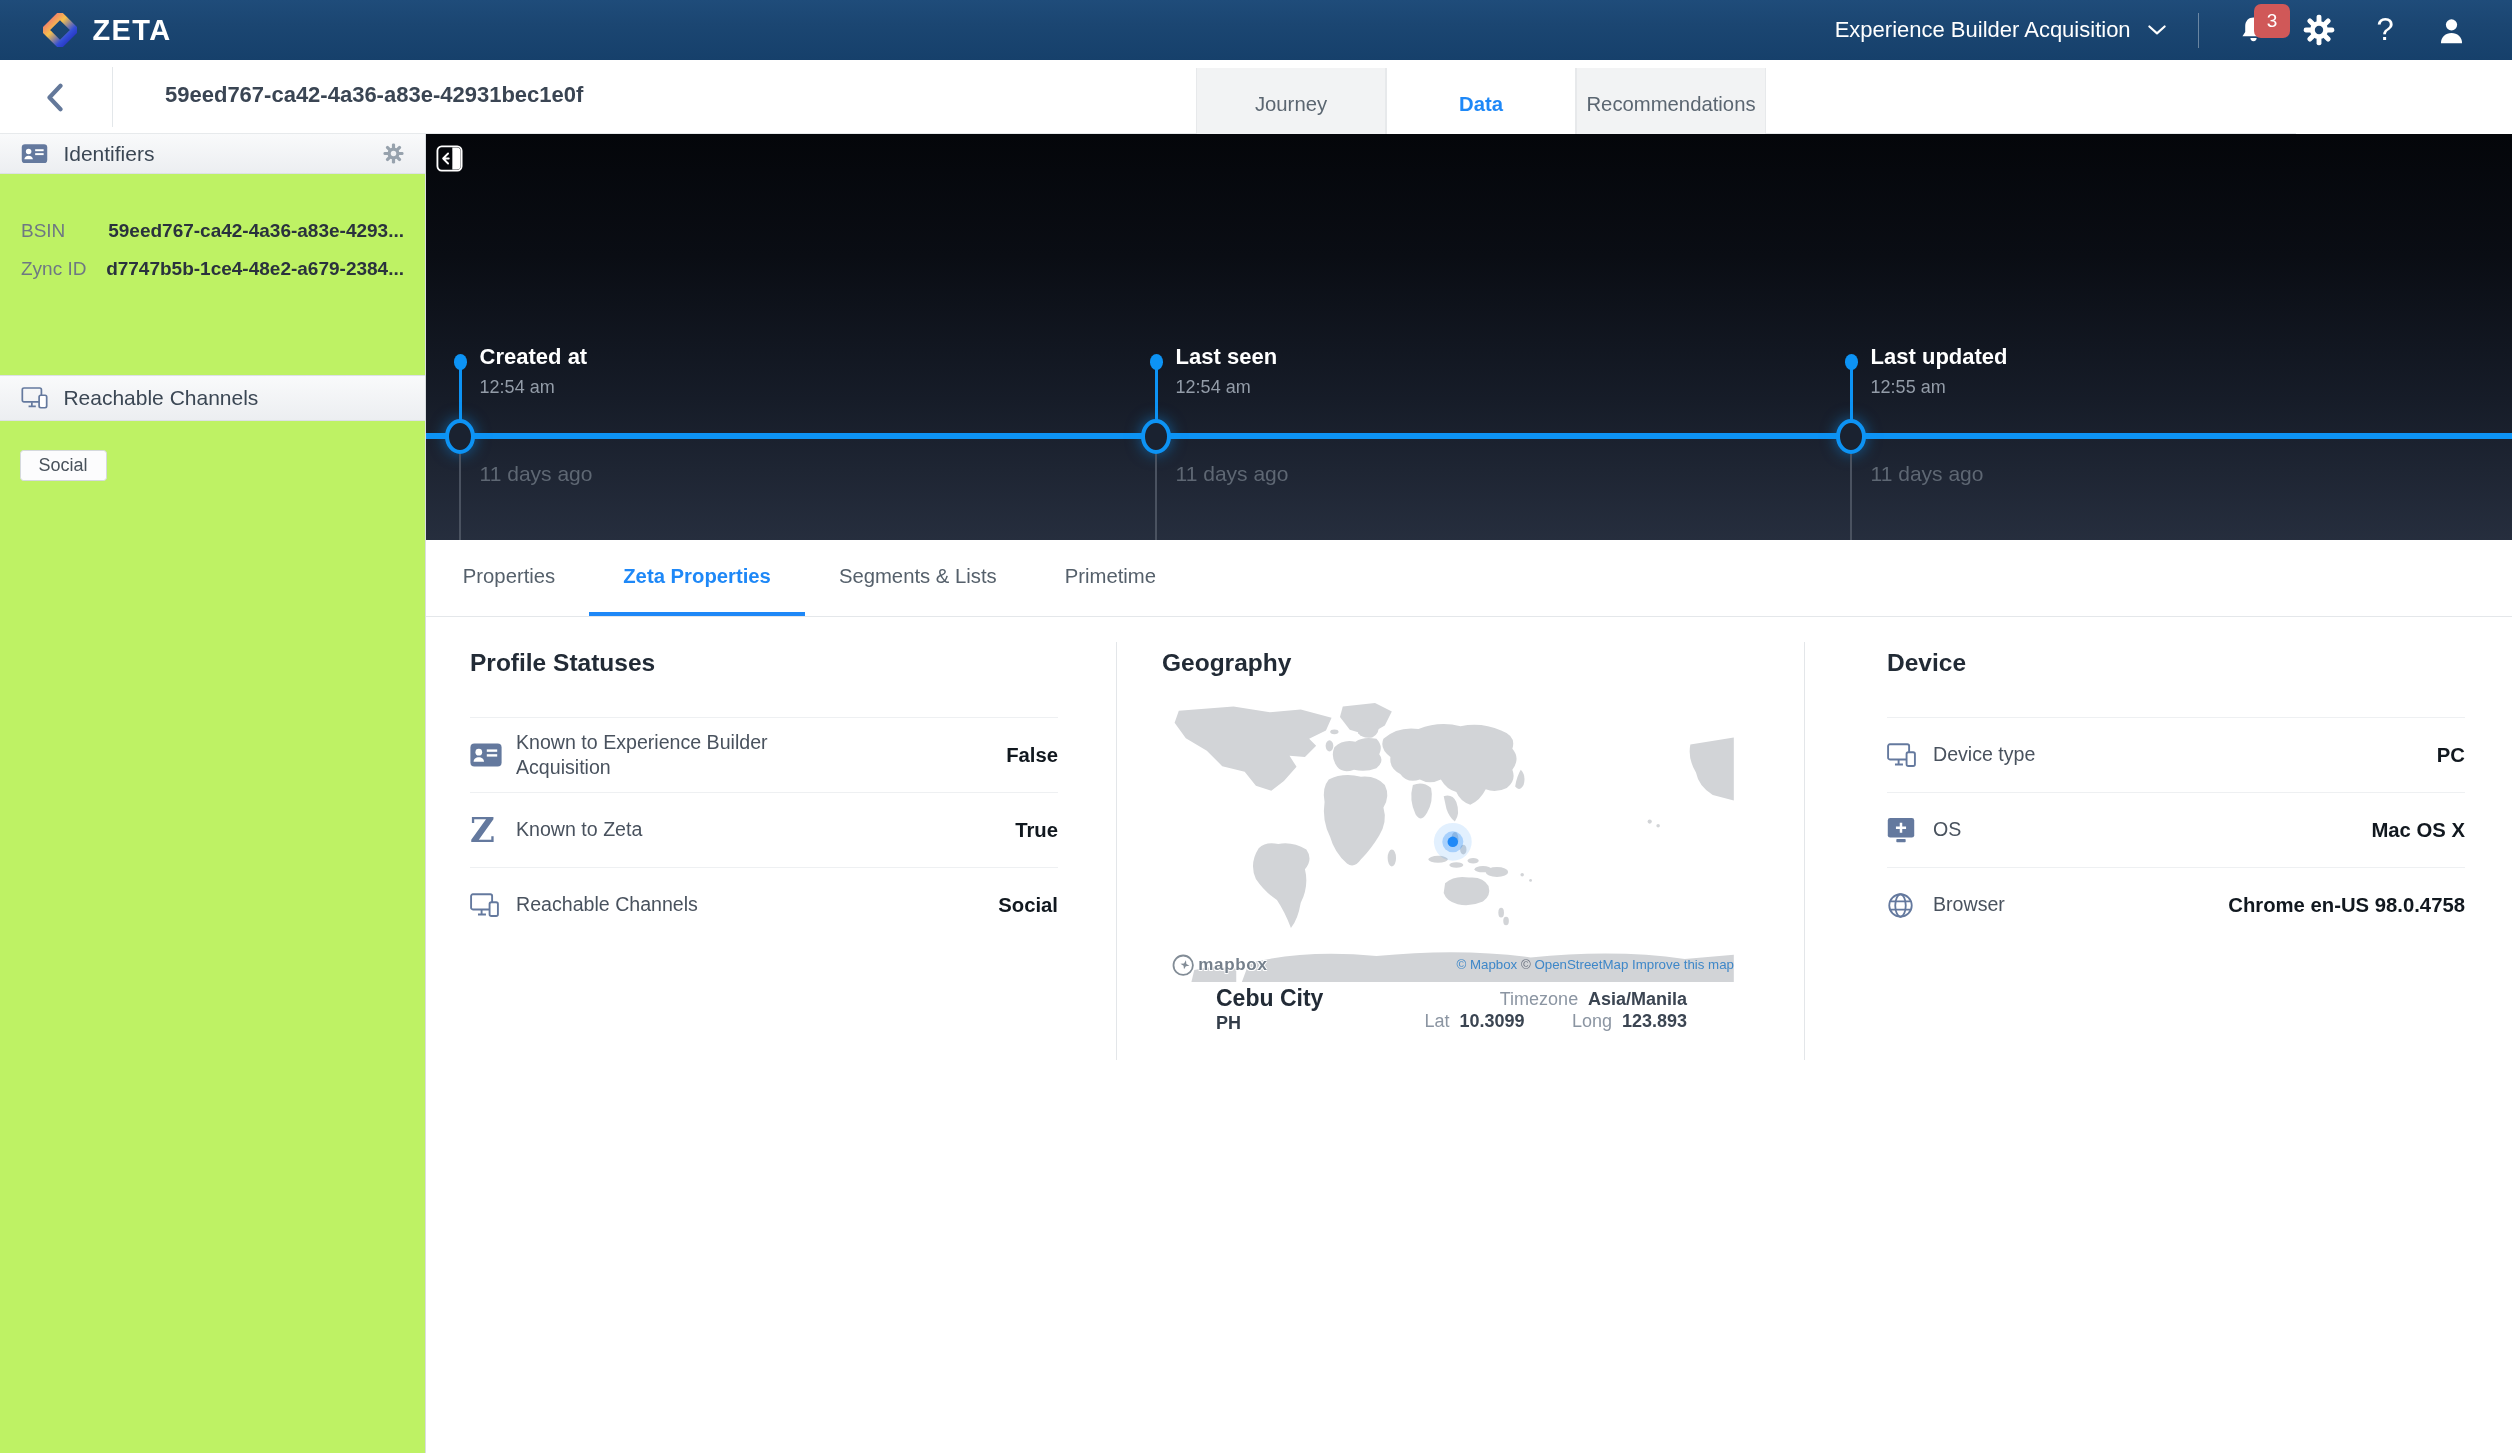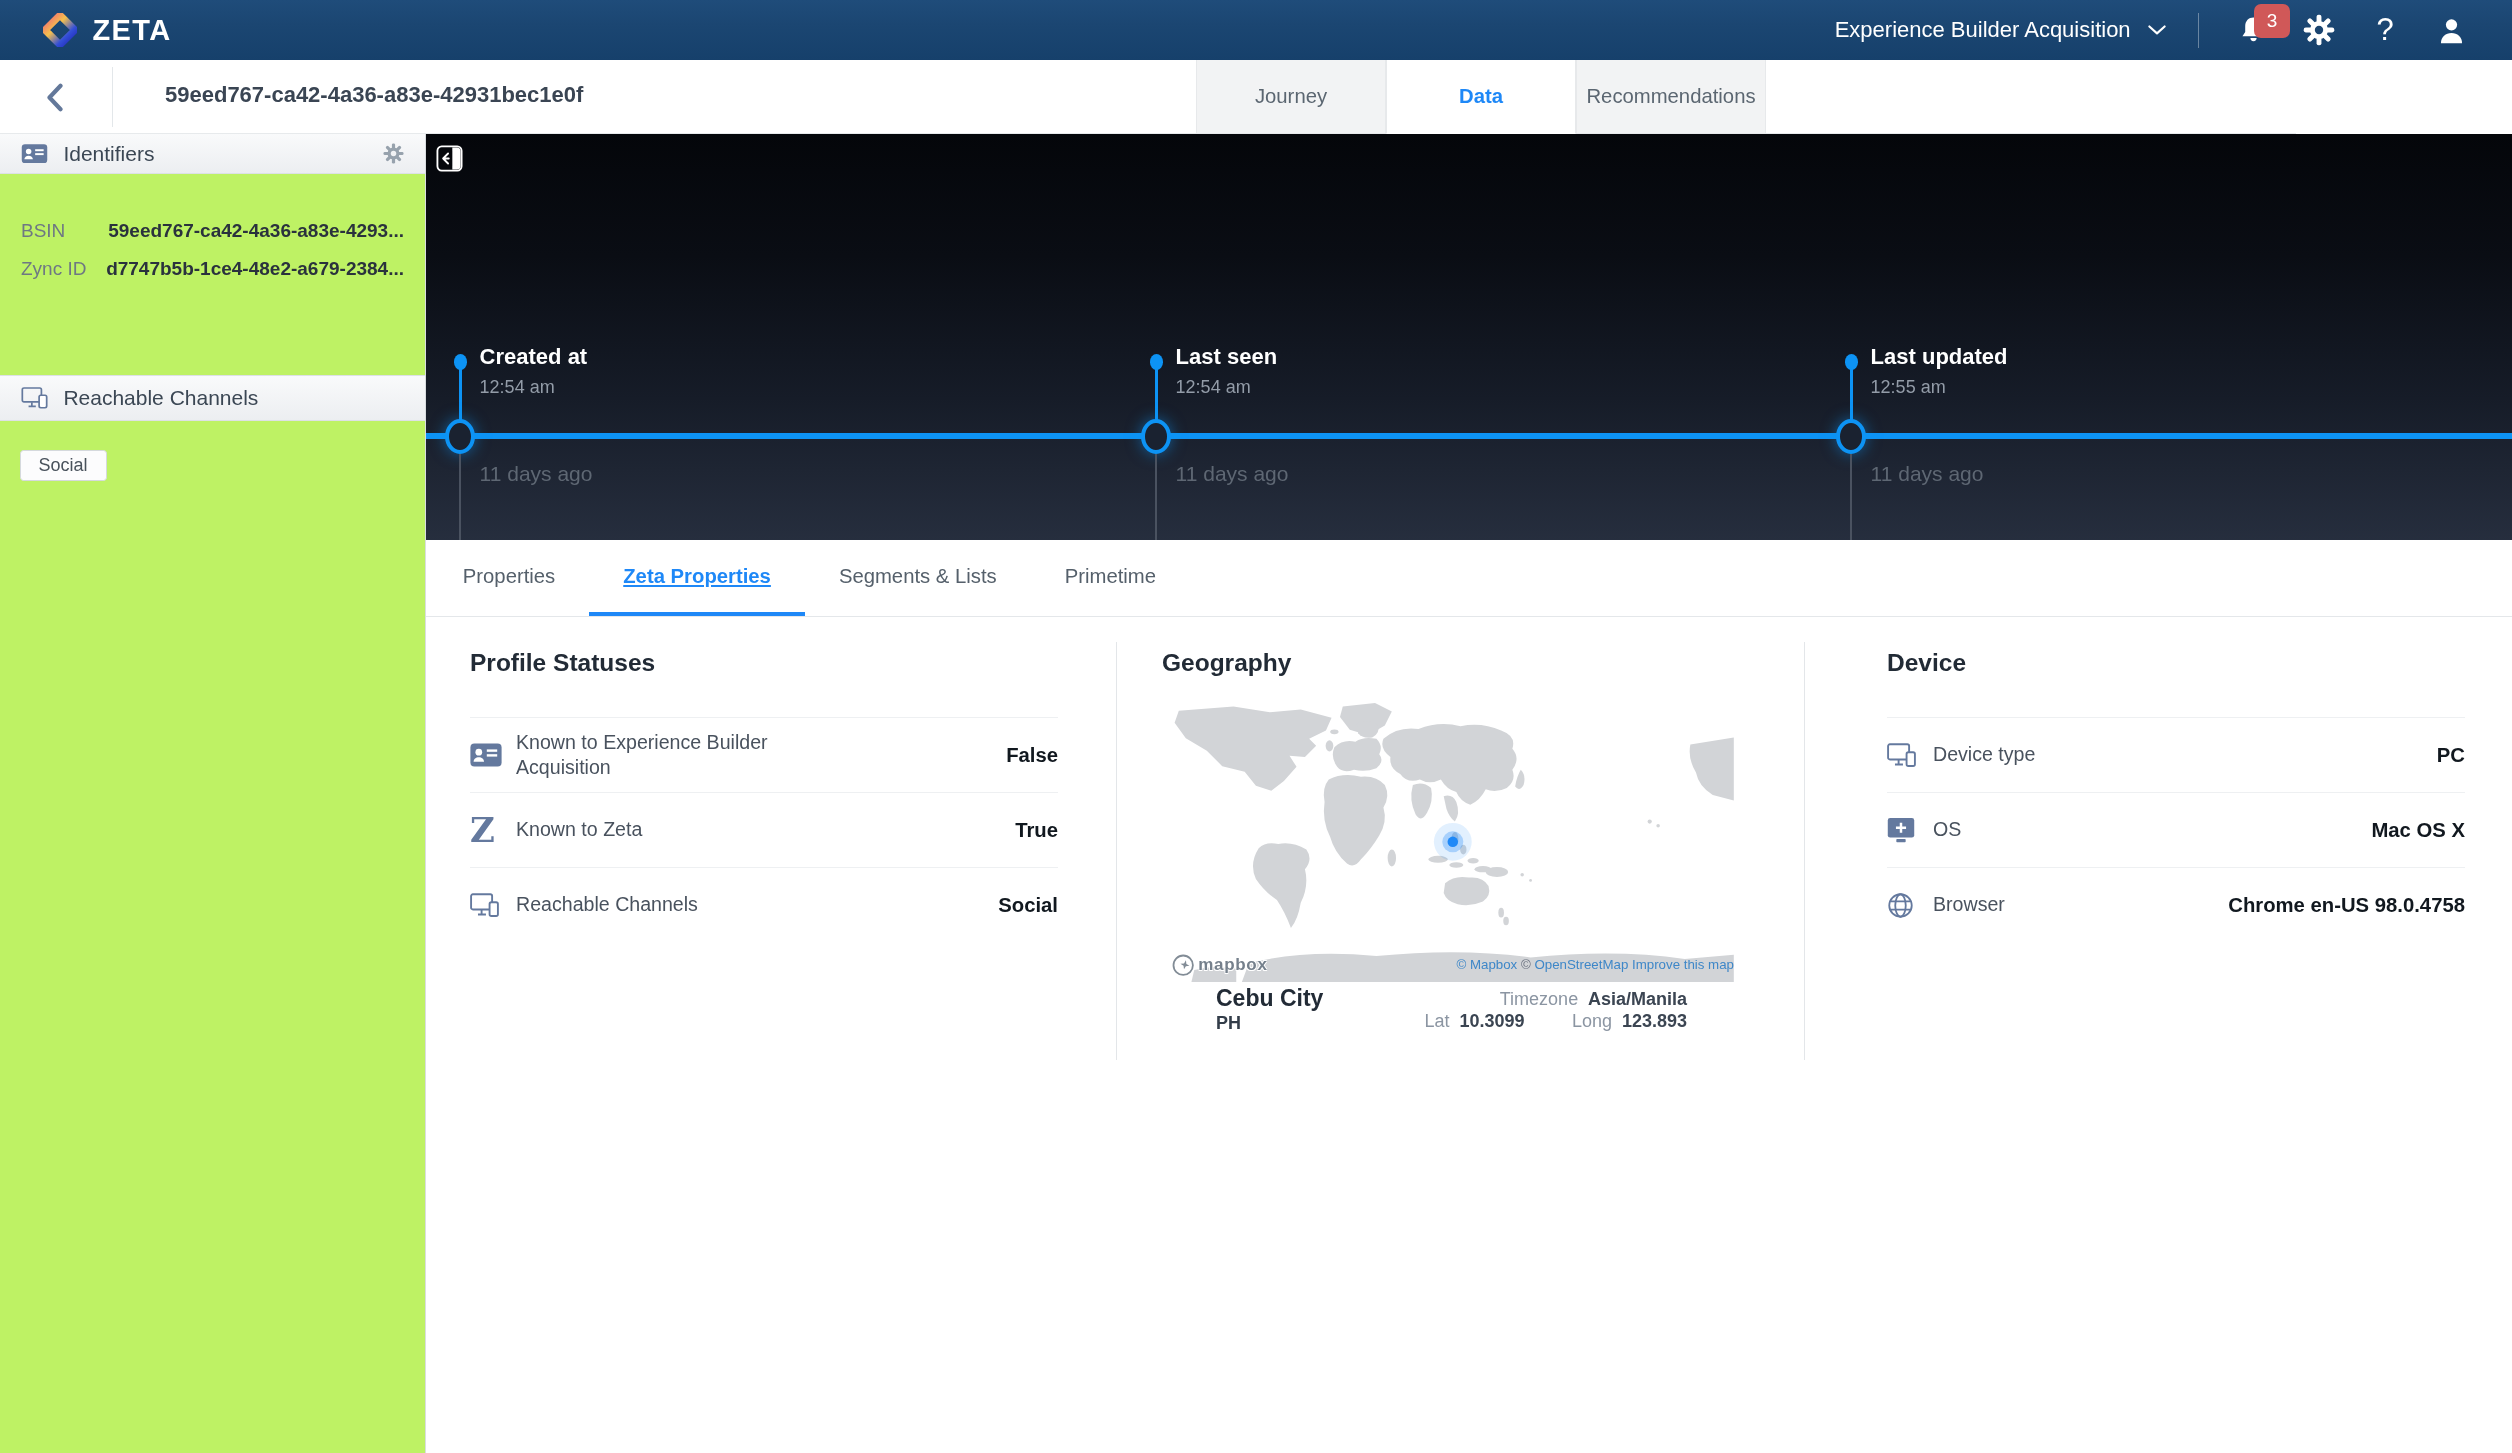--- a/index.html
+++ b/index.html
@@ -32,21 +32,21 @@
   .help-glyph { color: #ffffff; font-size: 31px; font-weight: 500; }
 
   
   .page-header {
     position: absolute; left: 0; top: 60px; width: 2296px; height: 74px;
     background: #ffffff; border-bottom: 1.4px solid #e7eaec;
   }
   .back-btn { position: absolute; left: 34px; top: 18px; width: 42px; height: 38px; display: flex; align-items: center; justify-content: center; cursor: pointer; }
   .header-divider { position: absolute; left: 112px; top: 7px; width: 1.4px; height: 60px; background: #e3e7ea; }
   .profile-id { position: absolute; left: 165px; top: 22.4px; font-size: 22px; font-weight: bold; color: #3a4553; }
-  .header-tabs { position: absolute; left: 1196px; top: 0; height: 74px; display: flex; }
+  .header-tabs { position: absolute; left: 1196px; top: 8px; height: 74px; display: flex; }
   .h-tab {
     width: 190px; height: 74px; display: flex; align-items: center; justify-content: center;
     font-size: 20.3px; color: #5b6671; background: #f2f3f4; border: 0.7px solid #e7e9eb; border-top: none; cursor: pointer;
   }
   .h-tab.active { background: #ffffff; color: #1e88f7; font-weight: bold; border-color: #e7e9eb; border-bottom: 1.4px solid #ffffff; }
 
   
   .sidebar {
     position: absolute; left: 0; top: 134px; width: 426px; height: 1320px;
     background: #bef264; border-right: 1.4px solid #d9dde0;
@@ -91,21 +91,21 @@
 
   
   .data-tabs {
     position: absolute; left: 426px; top: 540px; width: 2086px; height: 77px;
     background: #ffffff; border-bottom: 1.4px solid #e4e7ea; display: flex; padding-left: 2.8px;
   }
   .d-tab {
     padding: 8px 34px; display: flex; align-items: center; font-size: 20.3px; color: #55606b; cursor: pointer;
     border-bottom: 4.2px solid transparent;
   }
-  .d-tab.active { color: #1e88f7; font-weight: bold; border-bottom-color: #1e88f7; text-decoration: underline; }
+  .d-tab.active { color: #1e88f7; font-weight: bold; border-bottom-color: #1e88f7; }
 
   
   .content { position: absolute; left: 426px; top: 618px; width: 2086px; height: 836px; background: #ffffff; }
   .col-divider { position: absolute; top: 24px; width: 1.4px; height: 418px; background: #e3e6e9; }
   .col { position: absolute; top: 0; height: 836px; }
   .section-title { font-size: 24.5px; font-weight: bold; color: #222b36; }
   .info-row { display: flex; align-items: center; height: 75px; border-top: 1.4px solid #eef0f2; }
   .row-icon { width: 46px; display: flex; align-items: center; }
   .row-label { font-size: 19.6px; color: #49525e; line-height: 1.3; max-width: 308px; }
   .row-value { margin-left: auto; font-size: 20.3px; font-weight: bold; color: #11181f; white-space: nowrap; }

